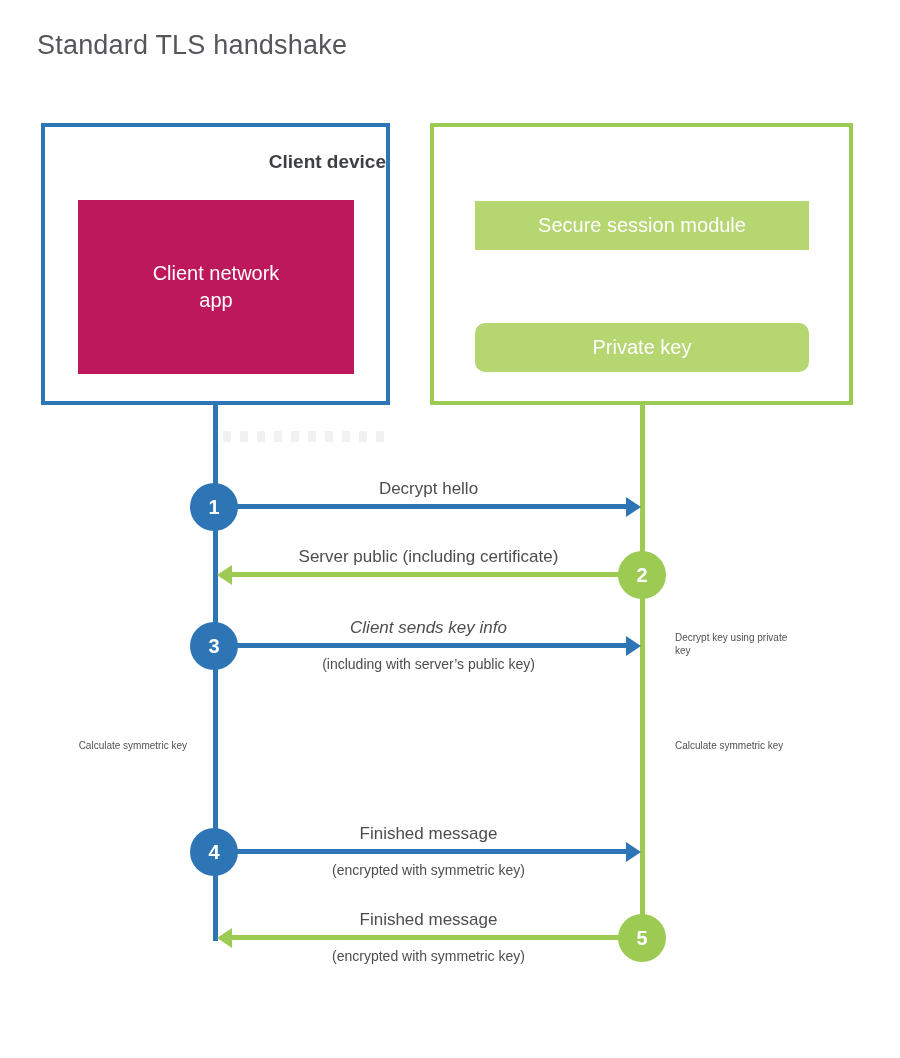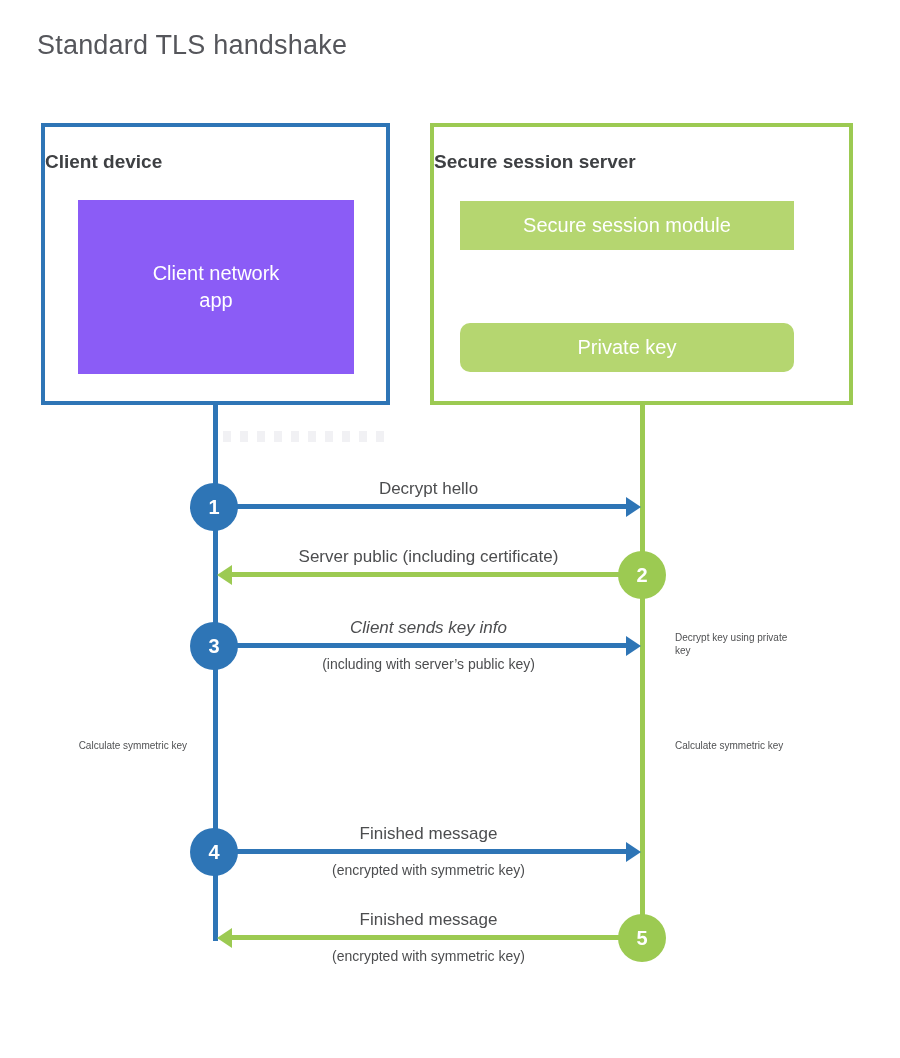--- a/index.html
+++ b/index.html
@@ -9,30 +9,30 @@
   }
   .page-title{
     position:absolute;left:37px;top:30px;font-size:27px;font-weight:300;
     color:#55565b;letter-spacing:.2px;
   }
   
   .entity-box{position:absolute;top:123px;height:282px;border:4px solid;box-sizing:border-box;background:#fff;}
   .client-box{left:41px;width:349px;border-color:#2e75b6;}
   .server-box{left:430px;width:423px;border-color:#9cca52;}
   .entity-title{
-    position:absolute;top:24px;left:0;width:100%;text-align:left;
+    position:absolute;top:24px;left:0;width:100%;text-align:right;
     font-size:19px;font-weight:700;color:#3e4043;
   }
   .app-rect{
-    position:absolute;left:33px;top:73px;width:276px;height:174px;background:#8b5cf6;
+    position:absolute;left:33px;top:73px;width:276px;height:174px;background:#be185d;
     display:flex;align-items:center;justify-content:center;
   }
   .app-rect span{color:#ffffff;font-size:20px;text-align:center;max-width:150px;line-height:1.35;}
   .module-bar{
-    position:absolute;left:26px;width:334px;height:49px;background:#b5d670;
+    position:absolute;left:41px;width:334px;height:49px;background:#b5d670;
     display:flex;align-items:center;justify-content:center;
     color:#ffffff;font-size:20px;
   }
   .bar-0{top:74px;} .bar-1{top:135px;} .bar-2{top:196px;border-radius:10px;}
   
   .lifeline{position:absolute;width:5px;top:403px;}
   .lifeline.blue{left:213px;height:538px;background:#2e75b6;}
   .lifeline.green{left:640px;height:535px;background:#9cca52;}
   .ghost-dashes{
     position:absolute;left:223px;top:431px;width:170px;height:11px;
@@ -76,21 +76,20 @@
   <div class="page-title">Standard TLS handshake</div>
 
   <div class="entity-box client-box">
     <div class="entity-title">Client device</div>
     <div class="app-rect">
       <span>Client network app</span>
     </div>
   </div>
 
   <div class="entity-box server-box">
-    <div class="entity-title">Secure session server</div>
     <div class="module-bar bar-0">Secure session module</div>
     <div class="module-bar bar-2">Private key</div>
   </div>
 
   <div class="lifeline blue"></div>
   <div class="lifeline green"></div>
   <div class="ghost-dashes"></div>
 
   <div class="msg-label" style="top:478px;">Decrypt hello</div>
   <div class="shaft blue" style="top:504px;"></div>

